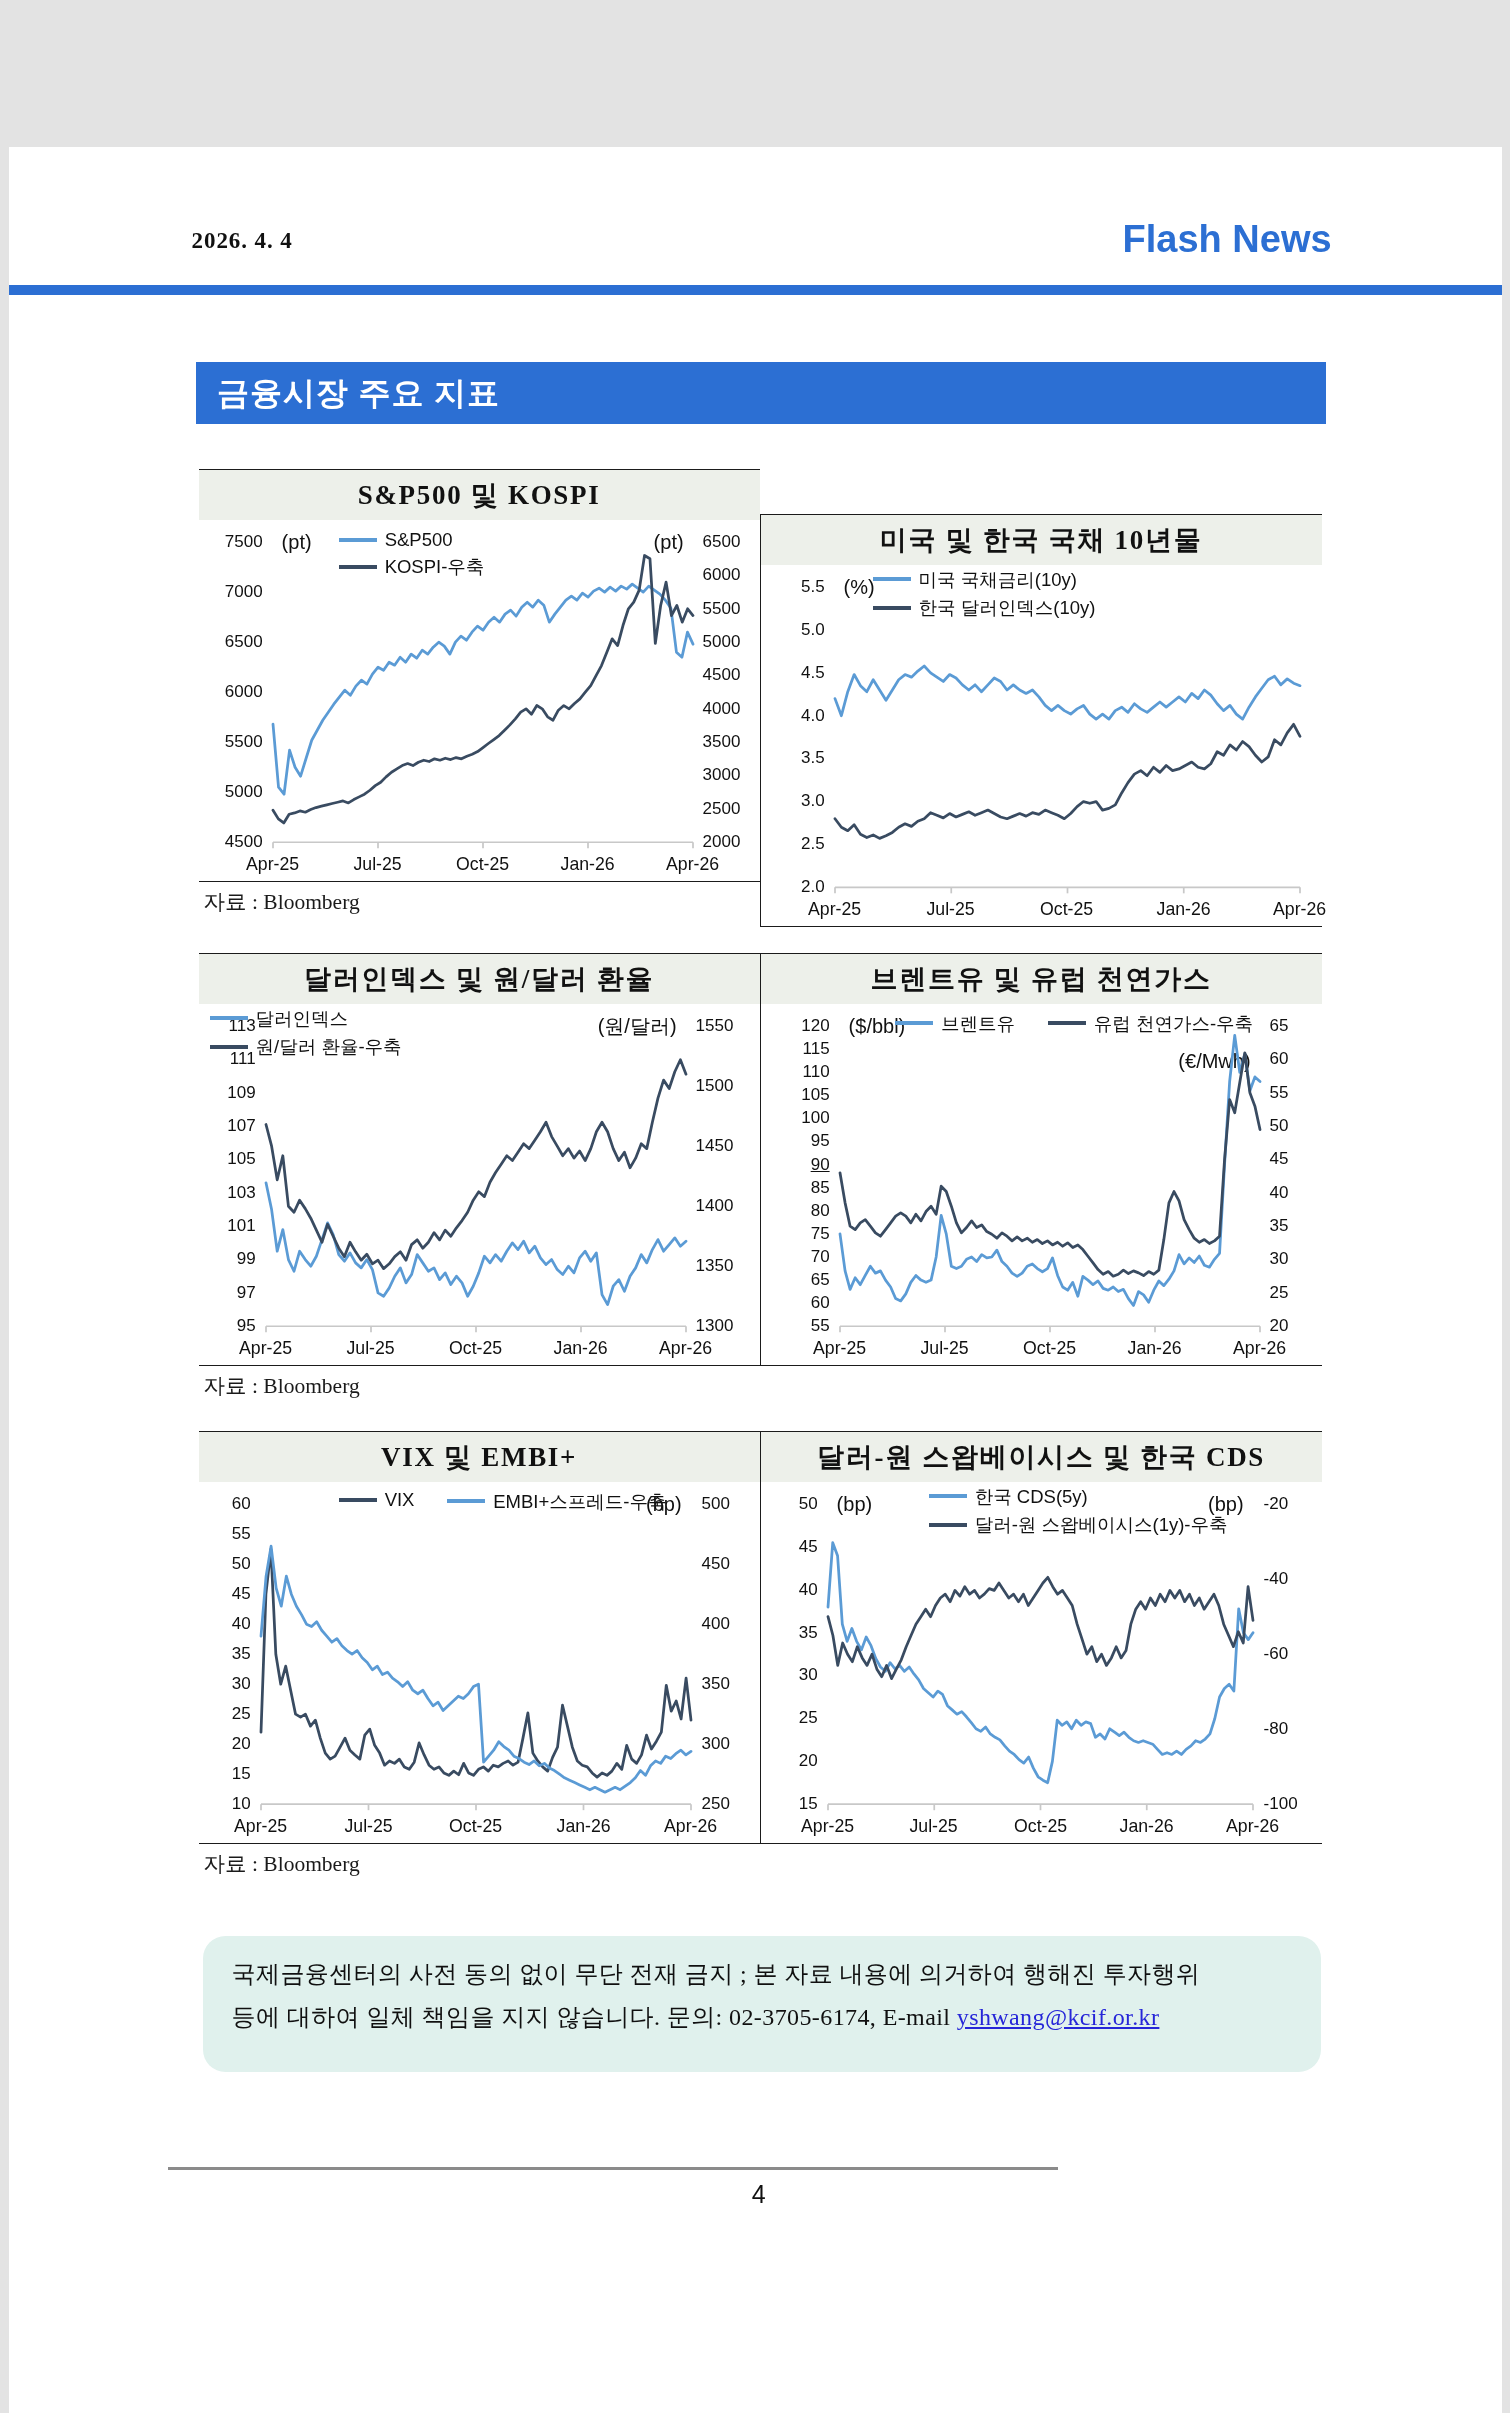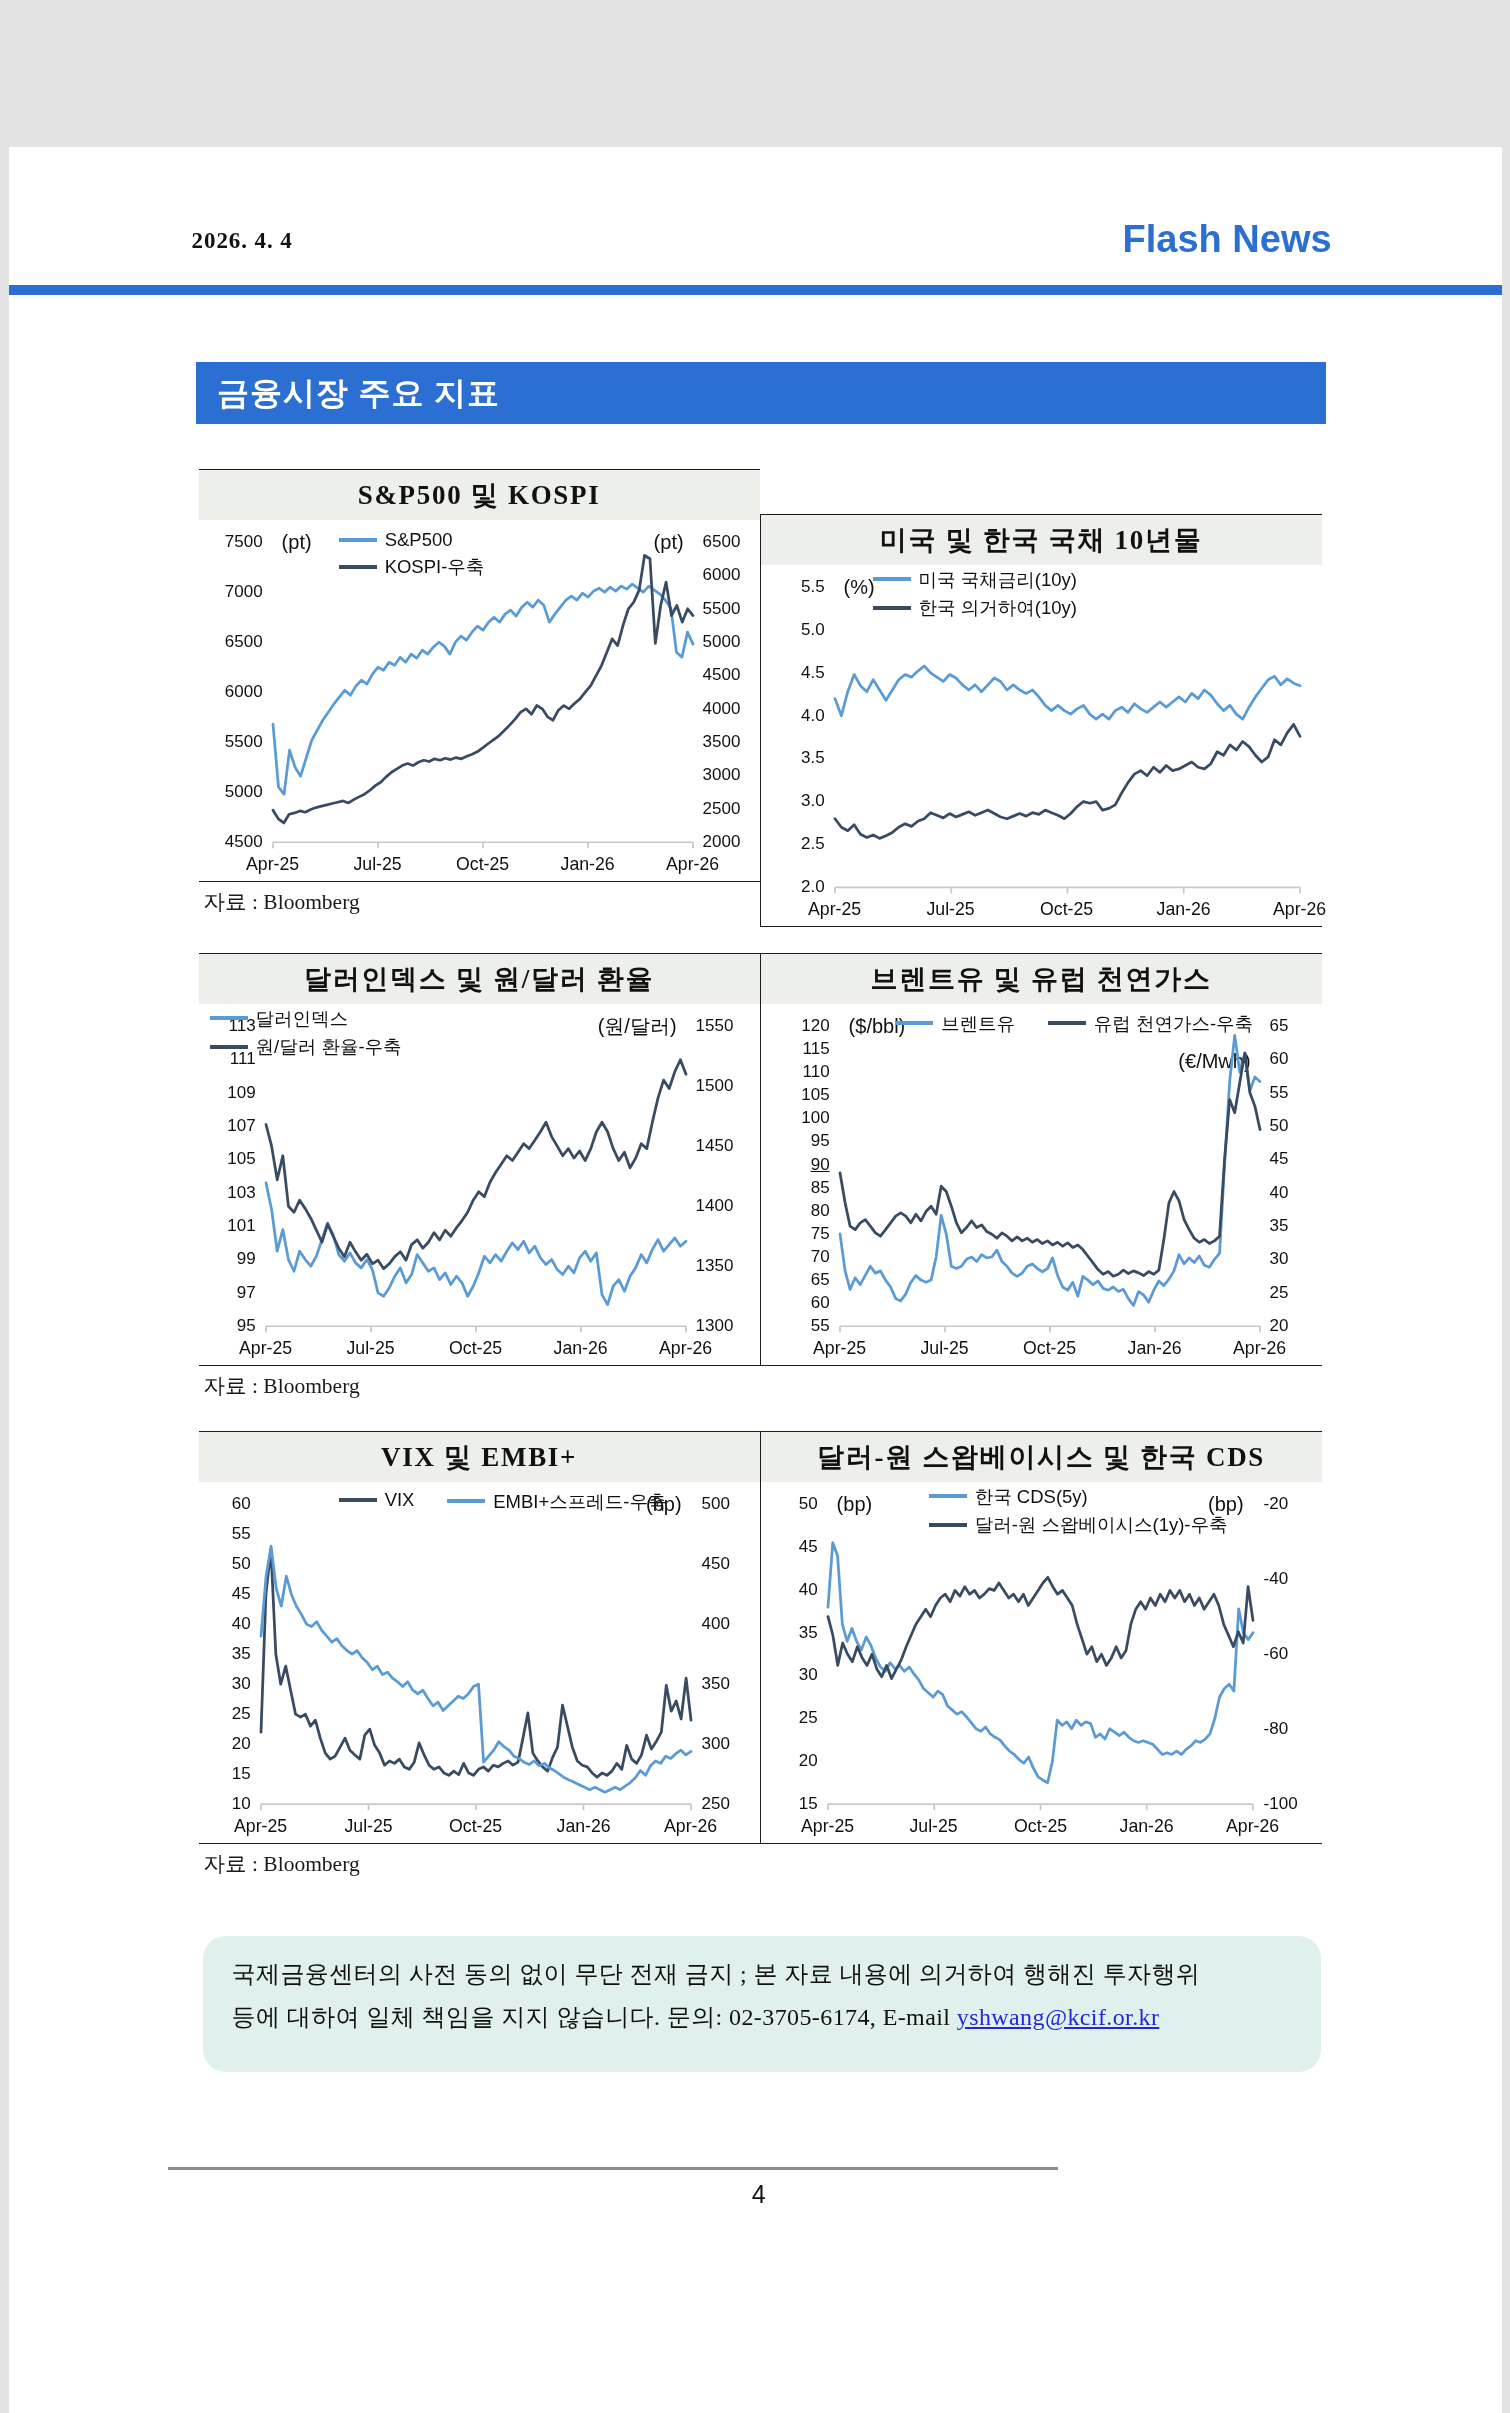--- a/index.html
+++ b/index.html
@@ -131,21 +131,21 @@
             <polyline points="0.0,129.3 7.4,149.1 14.8,121.3 22.2,101.4 29.5,114.3 36.9,121.3 44.3,107.4 51.7,119.3 59.1,131.2 66.5,119.3 73.8,107.4 81.2,101.4 88.6,104.4 96.0,97.4 103.4,91.5 110.8,99.4 118.1,104.4 125.5,109.4 132.9,101.4 140.3,105.4 147.7,113.3 155.1,119.3 162.4,113.3 169.8,121.3 177.2,113.3 184.6,105.4 192.0,109.4 199.4,119.3 206.7,113.3 214.1,119.3 221.5,123.3 228.9,119.3 236.3,127.3 243.7,137.2 251.0,143.2 258.4,137.2 265.8,143.2 273.2,147.2 280.6,141.2 288.0,137.2 295.3,147.2 302.7,153.1 310.1,147.2 317.5,153.1 324.9,143.2 332.3,139.2 339.6,145.2 347.0,135.2 354.4,141.2 361.8,145.2 369.2,139.2 376.6,133.2 383.9,139.2 391.3,133.2 398.7,127.3 406.1,133.2 413.5,123.3 420.9,129.3 428.2,119.3 435.6,125.3 443.0,135.2 450.4,143.2 457.8,137.2 465.2,147.2 472.5,153.1 479.9,139.2 487.3,127.3 494.7,117.3 502.1,107.4 509.5,103.4 516.8,113.3 524.2,106.4 531.6,111.4 539.0,114.3" fill="none" stroke="#5B9BD5" stroke-width="3.2" stroke-linejoin="round" stroke-linecap="round"></polyline>
             <polyline points="0.0,268.5 7.4,278.4 14.8,282.4 22.2,275.4 29.5,286.4 36.9,290.3 44.3,287.3 51.7,291.3 59.1,288.3 66.5,284.4 73.8,278.4 81.2,274.4 88.6,277.4 96.0,271.4 103.4,268.5 110.8,261.5 118.1,264.5 125.5,267.5 132.9,262.5 140.3,266.5 147.7,263.5 155.1,260.5 162.4,264.5 169.8,261.5 177.2,258.5 184.6,262.5 192.0,266.5 199.4,268.5 206.7,265.5 214.1,262.5 221.5,265.5 228.9,261.5 236.3,263.5 243.7,258.5 251.0,261.5 258.4,264.5 265.8,268.5 273.2,262.5 280.6,254.5 288.0,248.6 295.3,250.6 302.7,248.6 310.1,258.5 317.5,256.5 324.9,252.5 332.3,238.6 339.6,226.7 347.0,216.8 354.4,212.8 361.8,218.7 369.2,208.8 376.6,214.8 383.9,206.8 391.3,212.8 398.7,210.8 406.1,206.8 413.5,202.8 420.9,208.8 428.2,210.8 435.6,204.8 443.0,190.9 450.4,194.9 457.8,182.9 465.2,188.9 472.5,179.0 479.9,184.9 487.3,194.9 494.7,202.8 502.1,196.9 509.5,177.0 516.8,182.9 524.2,169.0 531.6,159.1 539.0,173.0" fill="none" stroke="#394B61" stroke-width="3.2" stroke-linejoin="round" stroke-linecap="round"></polyline>
           </svg>
           <div class="legend" style="left: 20%; top: 1.7px; flex-direction: column;">
             <div class="legend-item">
               <div class="legend-swatch" style="background: rgb(91, 155, 213);"></div>
               <div class="legend-label">미국 국채금리(10y)</div>
             </div>
             <div class="legend-item">
               <div class="legend-swatch" style="background: rgb(57, 75, 97);"></div>
-              <div class="legend-label">한국 의거하여(10y)</div>
+              <div class="legend-label">한국 달러인덱스(10y)</div>
             </div>
           </div>
         </div>
     </div>
     <div class="src" style="left:195px;top:740px;">자료 : Bloomberg</div>
 
     <div class="cell" style="left:190px;top:806px;">
       <div class="cell-title">달러인덱스 및 원/달러 환율</div>
       <div class="chart-body">
           <div class="tick tick-left" style="top: 12px; width: 57px;">113</div>

